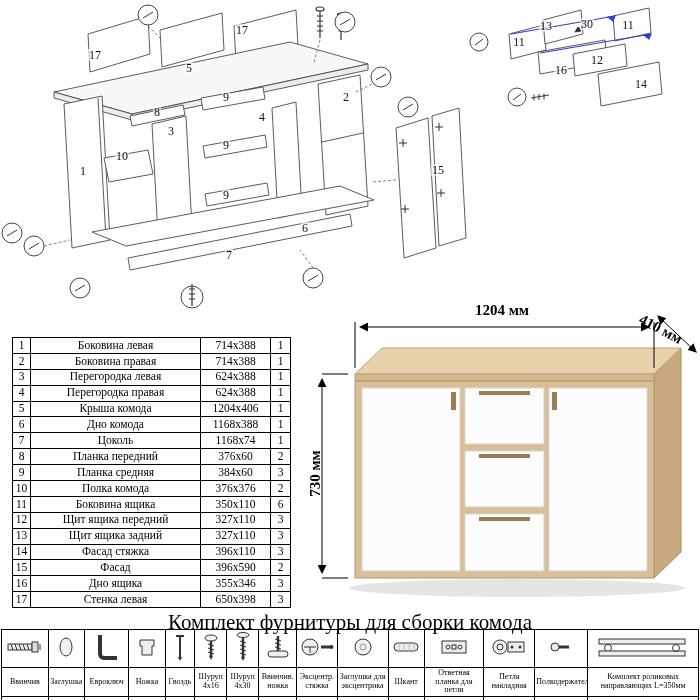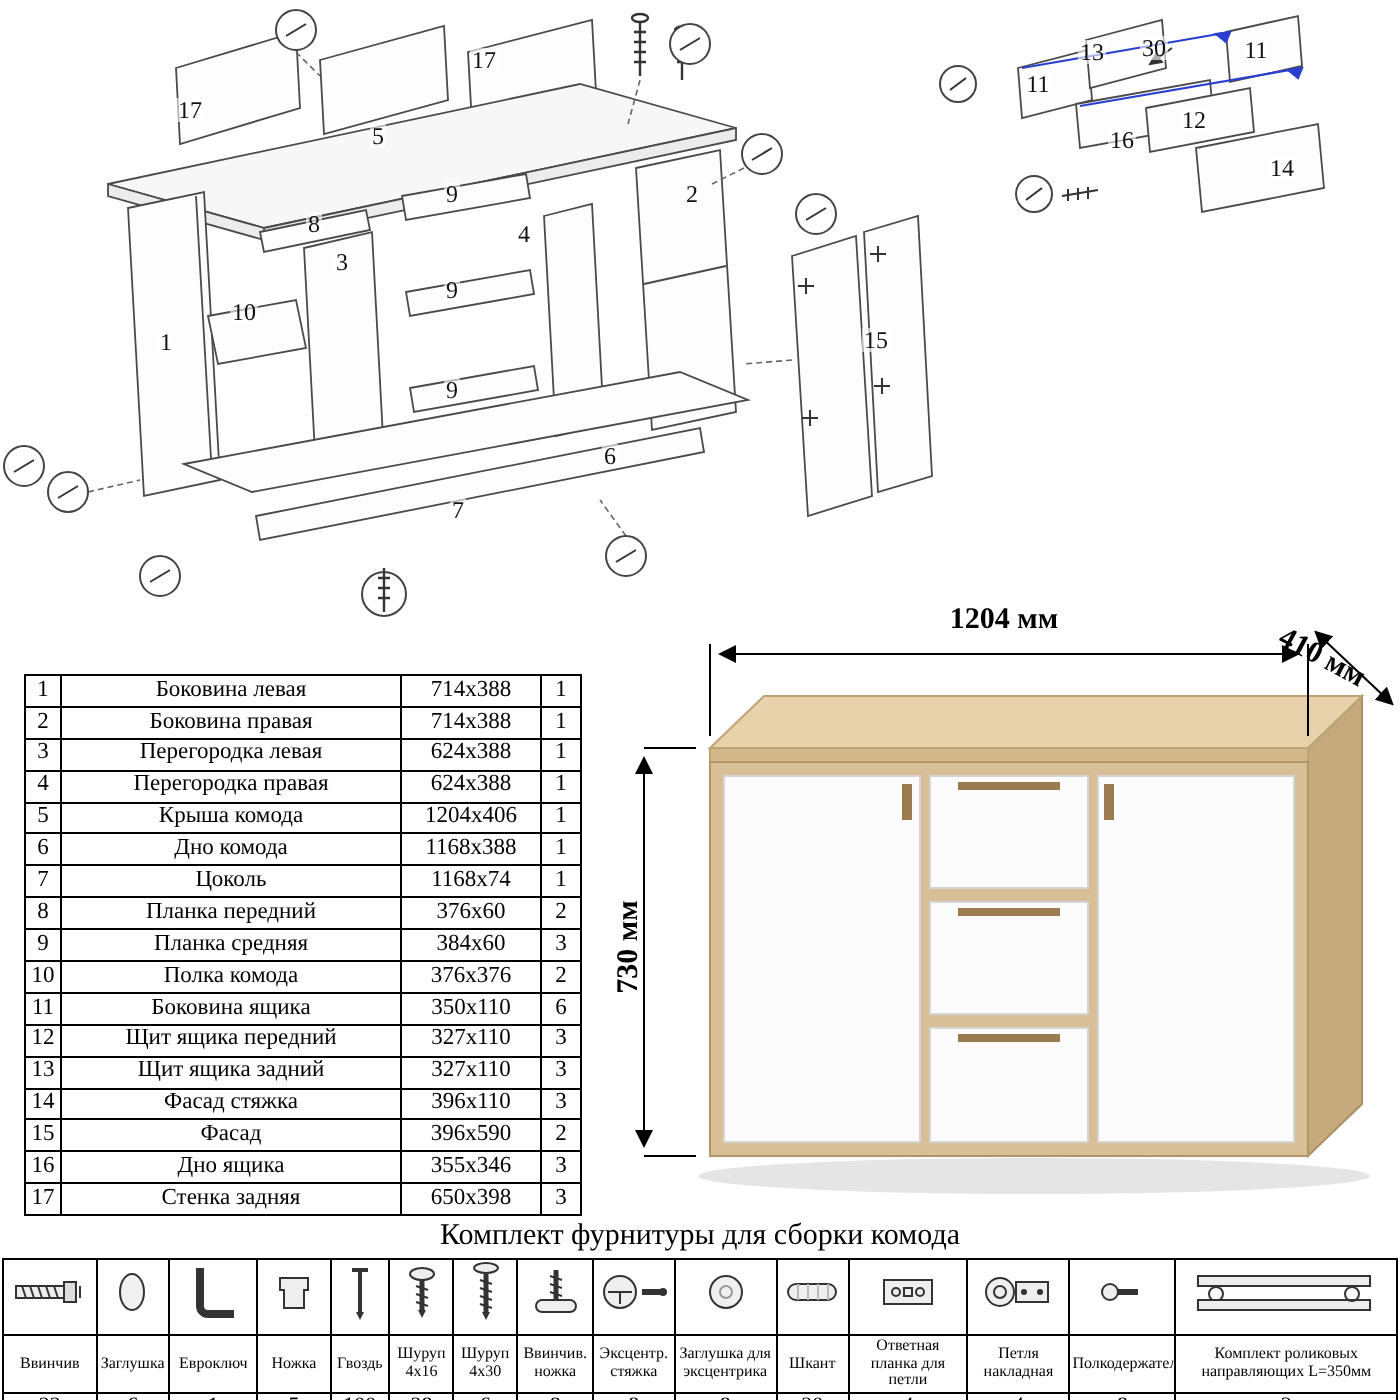--- a/index.html
+++ b/index.html
@@ -20,21 +20,21 @@
                   text-align:center;white-space:nowrap;overflow:hidden;}
 
   
   #render{position:absolute;left:302px;top:300px;width:410px;height:310px;}
   .dim{position:absolute;font-weight:bold;font-size:15px;white-space:nowrap;}
   #dim-width{left:60px;top:2px;width:280px;text-align:center;}
   #dim-depth{left:338px;top:10px;transform:rotate(28deg);transform-origin:left center;}
   #dim-height{left:-22px;top:165px;width:70px;text-align:center;transform:rotate(-90deg);}
 
   
-  #hw-title{position:absolute;left:0;top:610px;width:700px;text-align:center;font-size:15px;}
+  #hw-title{position:absolute;left:0;top:610px;width:700px;text-align:center;font-size:21px;}
   #hw-table{position:absolute;left:1px;top:629px;width:698px;border-collapse:collapse;
             table-layout:fixed;}
   #hw-table td{border:1px solid #000;padding:0;text-align:center;vertical-align:middle;overflow:hidden;}
   #hw-table .hw-icon-cell{height:37px;}
   #hw-table .hw-name-cell{height:19px;font-size:8px;line-height:1.08;padding:1px;}
   #hw-table .hw-qty-cell{height:13px;font-size:11px;line-height:1;}
 </style>
 </head>
 <body>
 
@@ -167,21 +167,21 @@
           <line x1="48" y1="100" x2="56" y2="94" stroke="#333"></line>
       </g>
       <g stroke="#333" stroke-width="1" fill="none">
         <line x1="66" y1="98" x2="84" y2="95"></line>
           <path d="M69 94.5 v6 M74 94 v6 M79 93.5 v6"></path>
       </g>
     </svg>
     <div class="label-layer" id="detail-labels">
         <span class="dlabel" style="left: 81px; top: 26px;">13</span>
         <span class="dlabel" style="left: 54px; top: 42px;">11</span>
-        <span class="dlabel" style="left: 112px; top: 24px;">30</span>
+        <span class="dlabel" style="left: 122px; top: 24px;">30</span>
         <span class="dlabel" style="left: 163px; top: 25px;">11</span>
         <span class="dlabel" style="left: 132px; top: 60px;">12</span>
         <span class="dlabel" style="left: 96px; top: 70px;">16</span>
         <span class="dlabel" style="left: 176px; top: 84px;">14</span>
       </div>
   </div>
 
   <table id="parts-table">
     <colgroup>
       <col style="width:18px">
@@ -281,21 +281,21 @@
           <td>2</td>
         </tr>
         <tr>
           <td>16</td>
           <td>Дно ящика</td>
           <td>355x346</td>
           <td>3</td>
         </tr>
         <tr>
           <td>17</td>
-          <td>Стенка задняя</td>
+          <td>Стенка левая</td>
           <td>650x398</td>
           <td>3</td>
         </tr>
       </tbody>
   </table>
 
   <div id="render">
     <svg width="410" height="310" viewBox="0 0 410 310">
       <defs>
         <marker id="ah" markerWidth="9" markerHeight="9" refX="5" refY="4.5" orient="auto-start-reverse" markerUnits="userSpaceOnUse">

